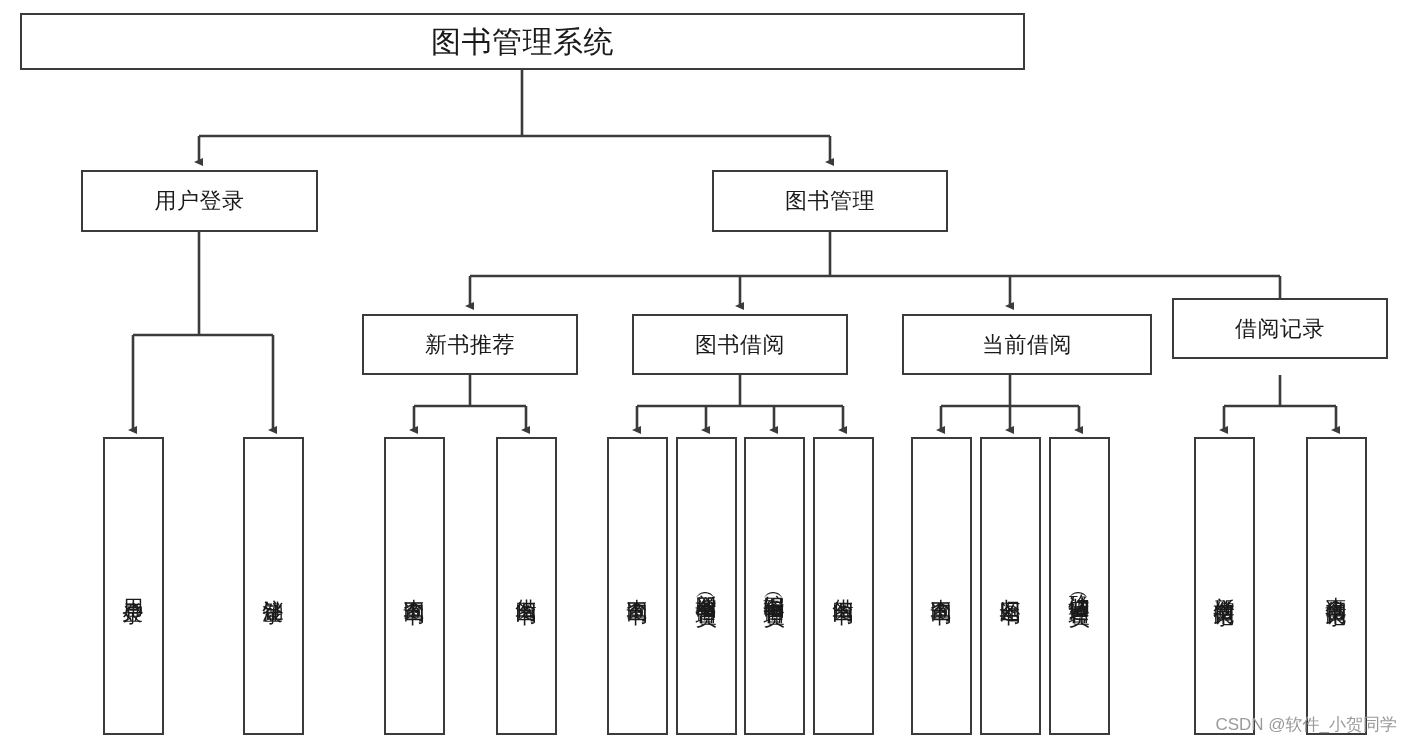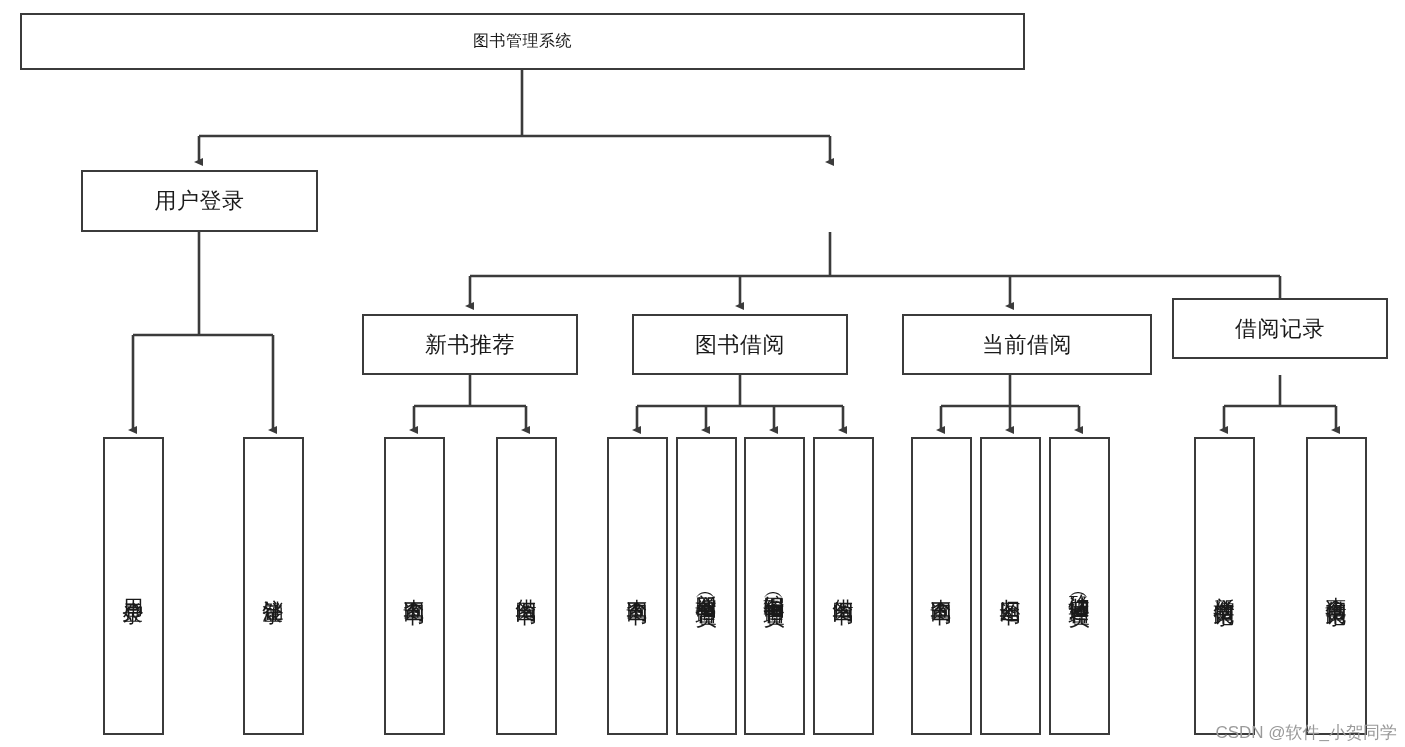--- a/index.html
+++ b/index.html
@@ -42,39 +42,39 @@
     text-align: center;
     line-height: 1.18;
     white-space: nowrap;
   }
   
   .node.horiz .node-label {
     font-size: 22px;
     letter-spacing: 0.5px;
   }
   .node.root .node-label {
-    font-size: 16px;
+    font-size: 30px;
   }
   
   .node.vert {
     align-items: center;
     justify-content: center;
   }
   .node.vert .node-label {
     writing-mode: vertical-rl;
     text-orientation: upright;
     font-size: 21px;
     line-height: 1.0;
     letter-spacing: 2px;
     white-space: nowrap;
   }
   .watermark {
     position: absolute;
     right: 8px;
-    bottom: 3px;
+    bottom: 11px;
     font-size: 17px;
     color: #9a9a9a;
     z-index: 5;
     white-space: nowrap;
     font-family: "Liberation Sans", "DejaVu Sans", sans-serif;
   }
 </style>
 </head>
 <body>
 
@@ -134,20 +134,23 @@
   </svg>
 
   <div class="node root horiz" style="left:20px; top:13px; width:1005px; height:57px;">
     <span class="node-label">图书管理系统</span>
   </div>
 
   <div class="node horiz" style="left:81px; top:170px; width:237px; height:62px;">
     <span class="node-label">用户登录</span>
   </div>
 
+  <div class="node horiz" style="left:712px; top:170px; width:236px; height:62px;">
+    <span class="node-label">图书管理</span>
+  </div>
 
   <div class="node horiz" style="left:362px; top:314px; width:216px; height:61px;">
     <span class="node-label">新书推荐</span>
   </div>
 
   <div class="node horiz" style="left:632px; top:314px; width:216px; height:61px;">
     <span class="node-label">图书借阅</span>
   </div>
 
   <div class="node horiz" style="left:902px; top:314px; width:250px; height:61px;">

